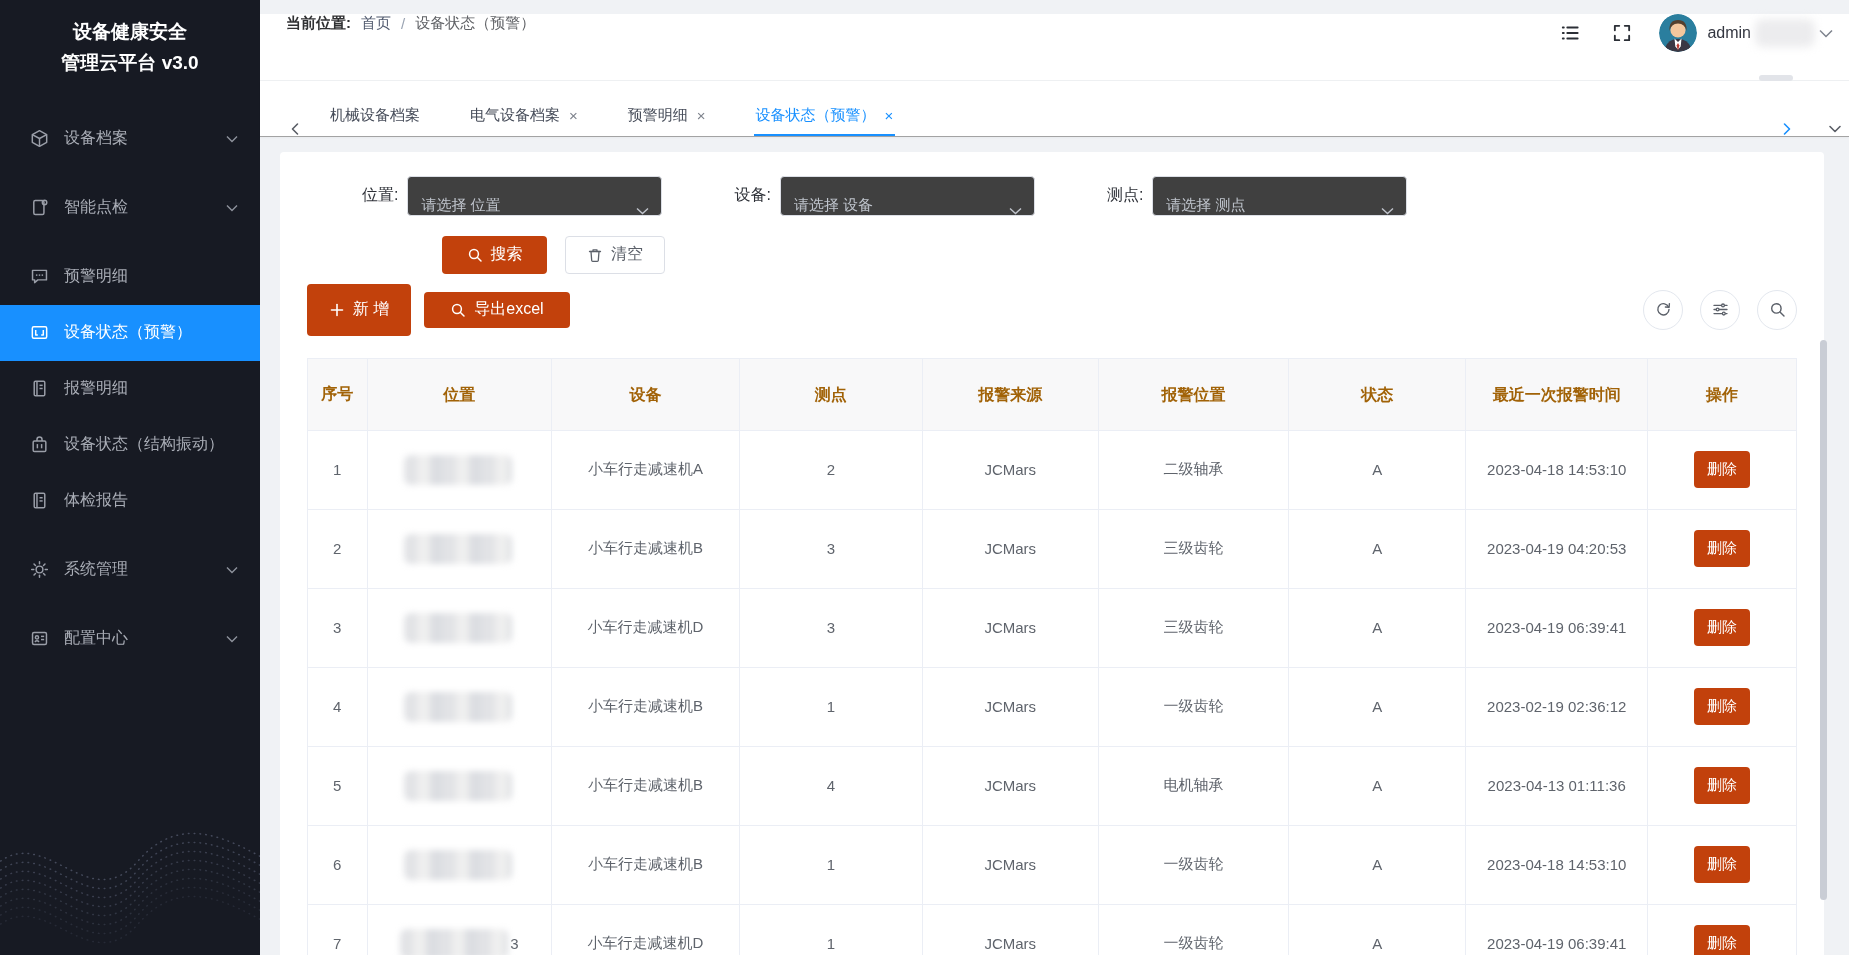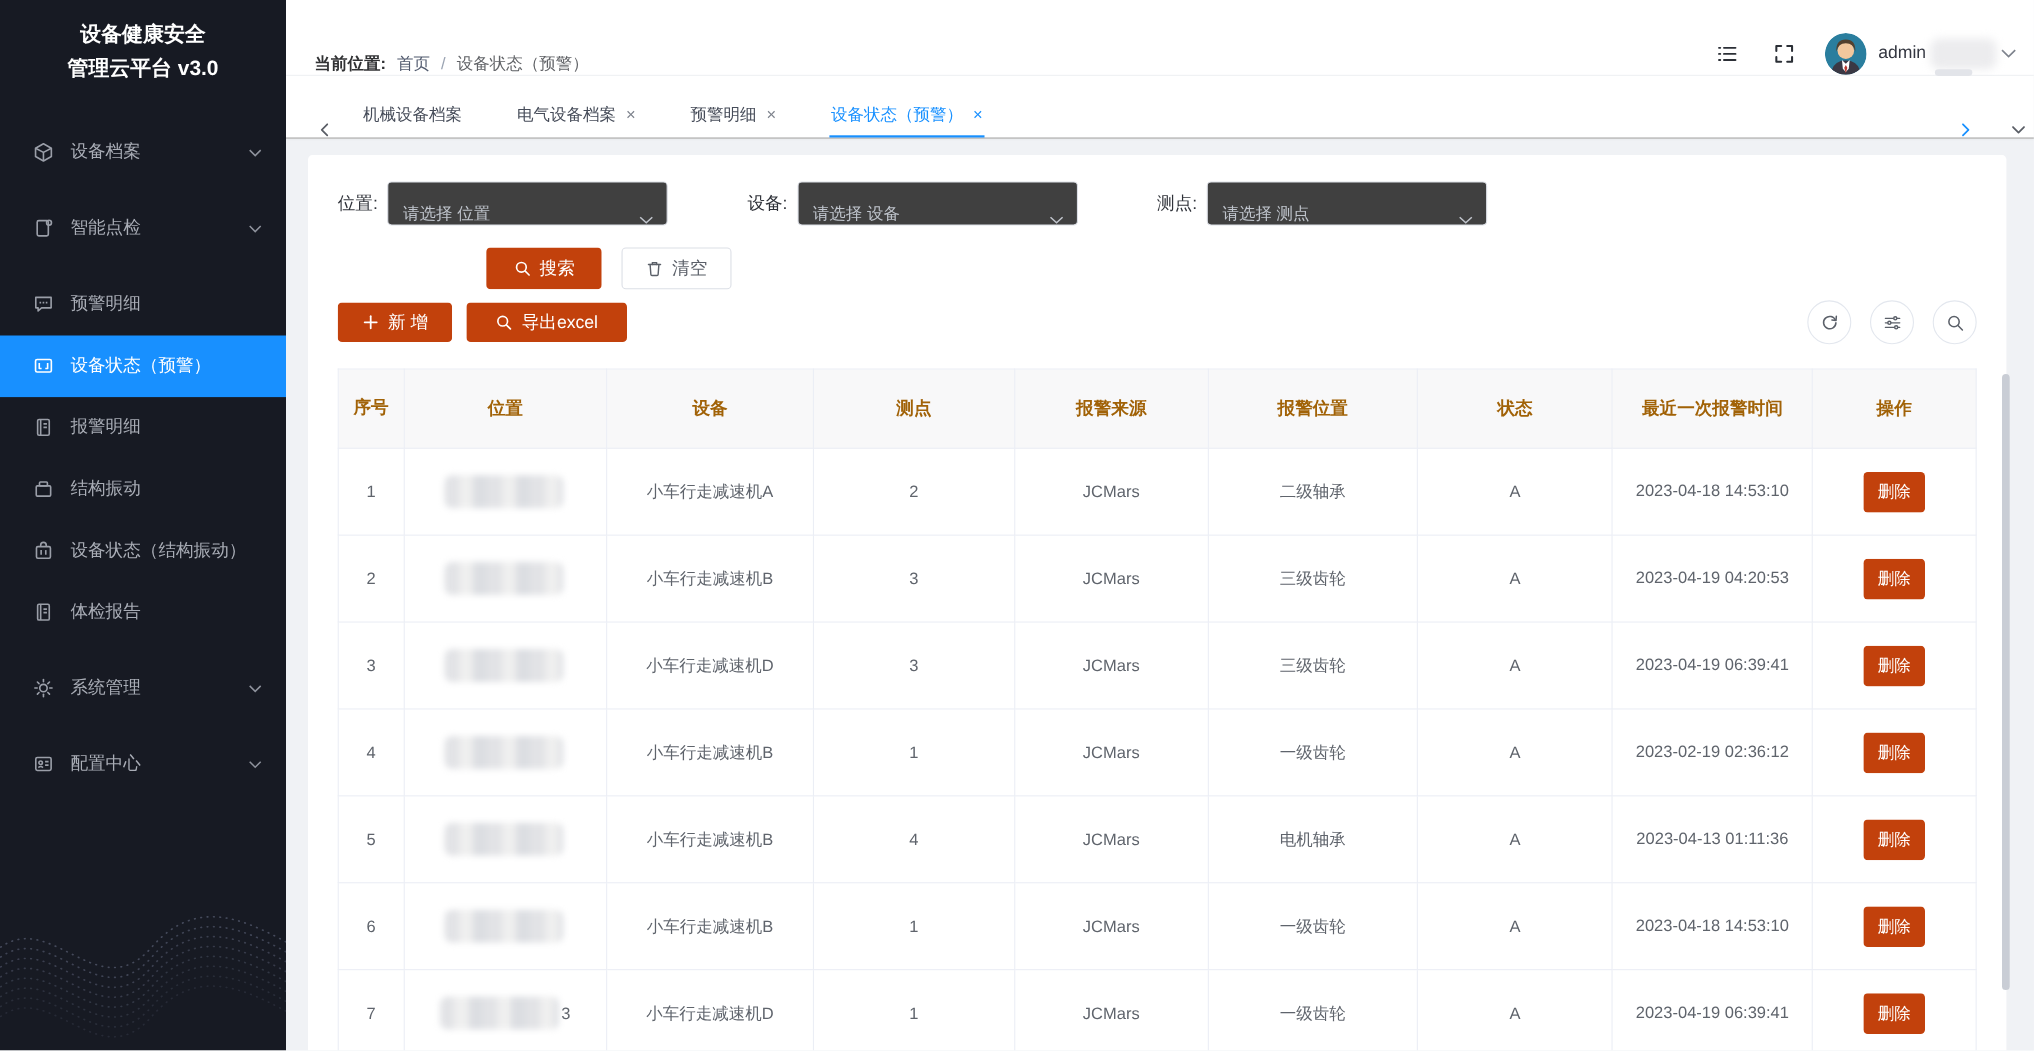--- a/index.html
+++ b/index.html
@@ -19,21 +19,21 @@
   .menu-item.gap-after { margin-bottom:13px; }
   .menu-item.gap-before { margin-top:13px; }
   .menu-item.active { background:#1890ff; color:#ffffff; }
   .menu-item.active .mi-icon { color:#ffffff; }
   .wave { position:absolute; left:0; bottom:0; width:260px; height:210px; pointer-events:none; }
 
   
   .main { flex:1 1 auto; display:flex; flex-direction:column; height:100%; min-width:0; }
 
   
-  .topbar { height:71px; background:#ffffff; display:flex; align-items:flex-end; padding:0 16px 0 26px; border-bottom:1px solid #eef0f2; }
+  .topbar { height:71px; background:#ffffff; display:flex; align-items:flex-start; padding:0 16px 0 26px; border-bottom:1px solid #eef0f2;margin-top:14px; }
   .breadcrumb { font-size:15px; color:#515a6e; display:flex; align-items:center; gap:10px; }
   .bc-prefix { color:#303133; font-weight:bold; }
   .bc-home { color:#515a6e; cursor:pointer; }
   .bc-sep { color:#9aa3b2; }
   .bc-current { color:#606266; }
   .topbar-right { margin-left:auto; display:flex; align-items:center; }
   .tb-iconbtn { width:22px; height:22px; color:#2b2f36; cursor:pointer; }
   .tb-gap1 { margin-right:30px; }
   .tb-gap2 { margin-right:26px; }
   .avatar { width:38px; height:38px; border-radius:50%; overflow:hidden; cursor:pointer; flex:0 0 auto; }
@@ -51,37 +51,37 @@
   .tab-close { font-size:15px; color:#7d828c; line-height:1; cursor:pointer; }
   .tab.active .tab-close { color:#1890ff; }
   .tabbar-right { margin-left:auto; display:flex; align-items:center; gap:34px; }
   .tab-hscroll { position:absolute; right:56px; top:-6px; width:34px; height:6px; border-radius:3px; background:#e2e4e9; }
 
   
   .content { flex:1 1 auto; background:#f0f2f5; padding:15px 25px 0 20px; overflow:hidden; }
   .card { background:#ffffff; border-radius:4px; padding:24px 27px 20px; min-height:800px; }
 
   
-  .filter-row { display:flex; align-items:center; }
+  .filter-row { display:flex; align-items:center; margin-left:55px; }
   .filter-group { display:flex; align-items:center; margin-right:72px; }
   .filter-label { font-size:16px; color:#2f3239; margin-right:9px; white-space:nowrap; }
   .select { width:255px; height:40px; border:1px solid #dcdfe6; border-radius:4px; background:#404040; display:flex; align-items:flex-end; padding:0 12px 0 13px; cursor:pointer; }
   .select .ph { font-size:15px; color:#bfc4cc; flex:1 1 auto; white-space:nowrap; overflow:hidden; }
   .select .sel-chevron { width:13px; height:8px; color:#c0c4cc; }
 
   
   .btn { display:inline-flex; align-items:center; justify-content:center; gap:8px; border-radius:4px; font-size:16px; cursor:pointer; border:1px solid transparent; white-space:nowrap; }
   .btn-primary { background:#c2410c; color:#ffffff; }
   .btn-plain { background:#ffffff; color:#5b6069; border-color:#dcdfe6; }
   .btn-icon { width:16px; height:16px; }
   .search-row { display:flex; align-items:center; gap:18px; margin:20px 0 0 135px; }
   .btn-search { width:105px; height:38px; }
   .btn-clear { width:100px; height:38px; }
   .action-row { display:flex; align-items:center; margin-top:10px; }
-  .btn-add { width:104px; height:36px; }
+  .btn-add { width:104px; height:52px; }
   .btn-export { width:146px; height:36px; }
   .btn-add { margin-right:13px; }
   .tools { margin-left:auto; display:flex; align-items:center; gap:17px; }
   .tool-btn { width:40px; height:40px; border-radius:50%; border:1px solid #e3e7ee; background:#fff; display:flex; align-items:center; justify-content:center; color:#5b6069; cursor:pointer; }
   .tool-btn svg { width:17px; height:17px; }
 
   
   table { width:100%; border-collapse:collapse; margin-top:22px; table-layout:fixed; }
   th, td { border:1px solid #ebeef5; text-align:center; vertical-align:middle; }
   th { height:72px; background:#f8f8f9; color:#a16207; font-size:16px; font-weight:bold; line-height:1.7; padding:0 6px; }
@@ -157,27 +157,20 @@
       <div class="menu-item">
         <svg class="mi-icon" viewBox="0 0 18 18" fill="none" stroke="currentColor" stroke-width="1.4" stroke-linejoin="round">
             <rect x="4" y="2.2" width="10" height="13.6" rx="1.2"></rect>
             <line x1="6.6" y1="2.2" x2="6.6" y2="15.8"></line>
             <line x1="9" y1="6" x2="12" y2="6"></line>
             <line x1="9" y1="9" x2="12" y2="9"></line>
           </svg>
         <span class="mi-label">报警明细</span>
       </div>
 
-      <div class="menu-item">
-        <svg class="mi-icon" viewBox="0 0 18 18" fill="none" stroke="currentColor" stroke-width="1.4" stroke-linejoin="round">
-            <rect x="2.8" y="6.4" width="12.4" height="8.8" rx="1"></rect>
-            <rect x="5.6" y="3" width="6.8" height="3.4" rx="0.8"></rect>
-          </svg>
-        <span class="mi-label">结构振动</span>
-      </div>
 
       <div class="menu-item">
         <svg class="mi-icon" viewBox="0 0 18 18" fill="none" stroke="currentColor" stroke-width="1.4" stroke-linejoin="round">
             <rect x="3" y="5.6" width="12" height="10" rx="1.2"></rect>
             <path d="M6.6,5.6 v-1.2 a2.4,2.4 0 0 1 4.8,0 v1.2"></path>
             <line x1="7" y1="8.6" x2="7" y2="12.6"></line>
             <line x1="11" y1="8.6" x2="11" y2="12.6"></line>
           </svg>
         <span class="mi-label">设备状态（结构振动）</span>
       </div>

